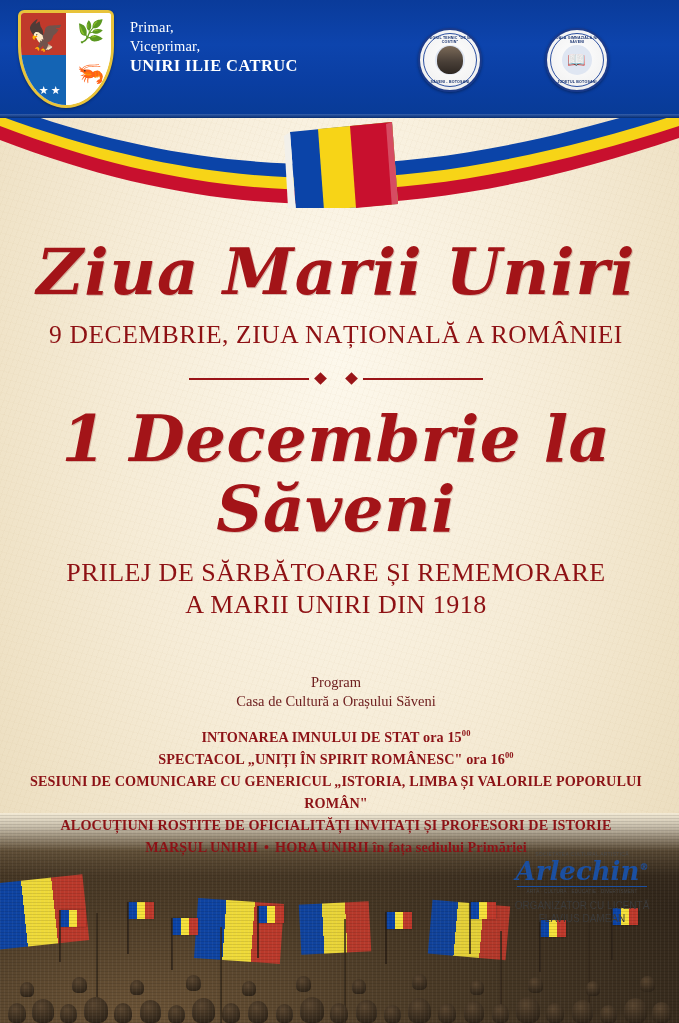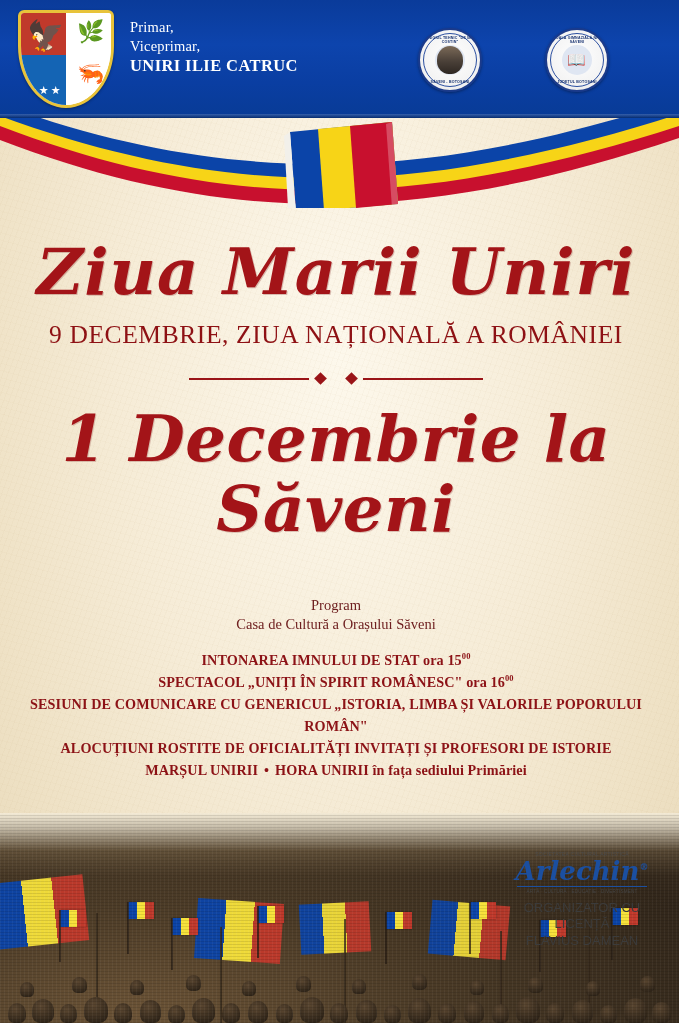--- a/index.html
+++ b/index.html
@@ -218,21 +218,21 @@
     display:inline-block;
   }
   .sponsor .sp-brand .reg { font-size:9px; vertical-align:super; }
   .sponsor .sp-rule { height:1px; background:#1b4fa0; margin:2px 10px 2px 10px; }
   .sponsor .sp-sub {
     font-family:"Liberation Sans", sans-serif;
     font-size:4.6px; color:#444; letter-spacing:.2px;
   }
   .sponsor .sp-org {
     font-family:"Liberation Sans", sans-serif;
-    font-size:13px; color:#3b3b3b; margin-top:6px; line-height:1.25;
+    font-size:10px; color:#3b3b3b; margin-top:6px; line-height:1.25;
   }
 
   
   .crowd {
     position:absolute; left:0; bottom:0; width:679px; height:210px; z-index:3;
     overflow:hidden;
   }
   .crowd-img {
     position:absolute; inset:0;
     background:
@@ -362,20 +362,24 @@
     <div class="subtitle-1">9 DECEMBRIE, ZIUA NAȚIONALĂ A ROMÂNIEI</div>
 
     <div class="divider">
       <div class="ln left"></div>
       <div class="dot d1"></div>
       <div class="dot d2"></div>
       <div class="ln right"></div>
     </div>
 
     <div class="title-2">1 Decembrie la Săveni</div>
+    <div class="subtitle-2">
+      <div>PRILEJ DE SĂRBĂTOARE ȘI REMEMORARE</div>
+      <div>A MARII UNIRI DIN 1918</div>
+    </div>
 
     <div class="program">
       <div class="prog-head">Program</div>
       <div class="prog-venue">Casa de Cultură a Orașului Săveni</div>
 
       <div class="line">
         <span>INTONAREA IMNULUI DE STAT ora 15</span><sup>00</sup>
       </div>
       <div class="line">
         <span>SPECTACOL „UNIȚI ÎN SPIRIT ROMÂNESC" ora 16</span><sup>00</sup>

